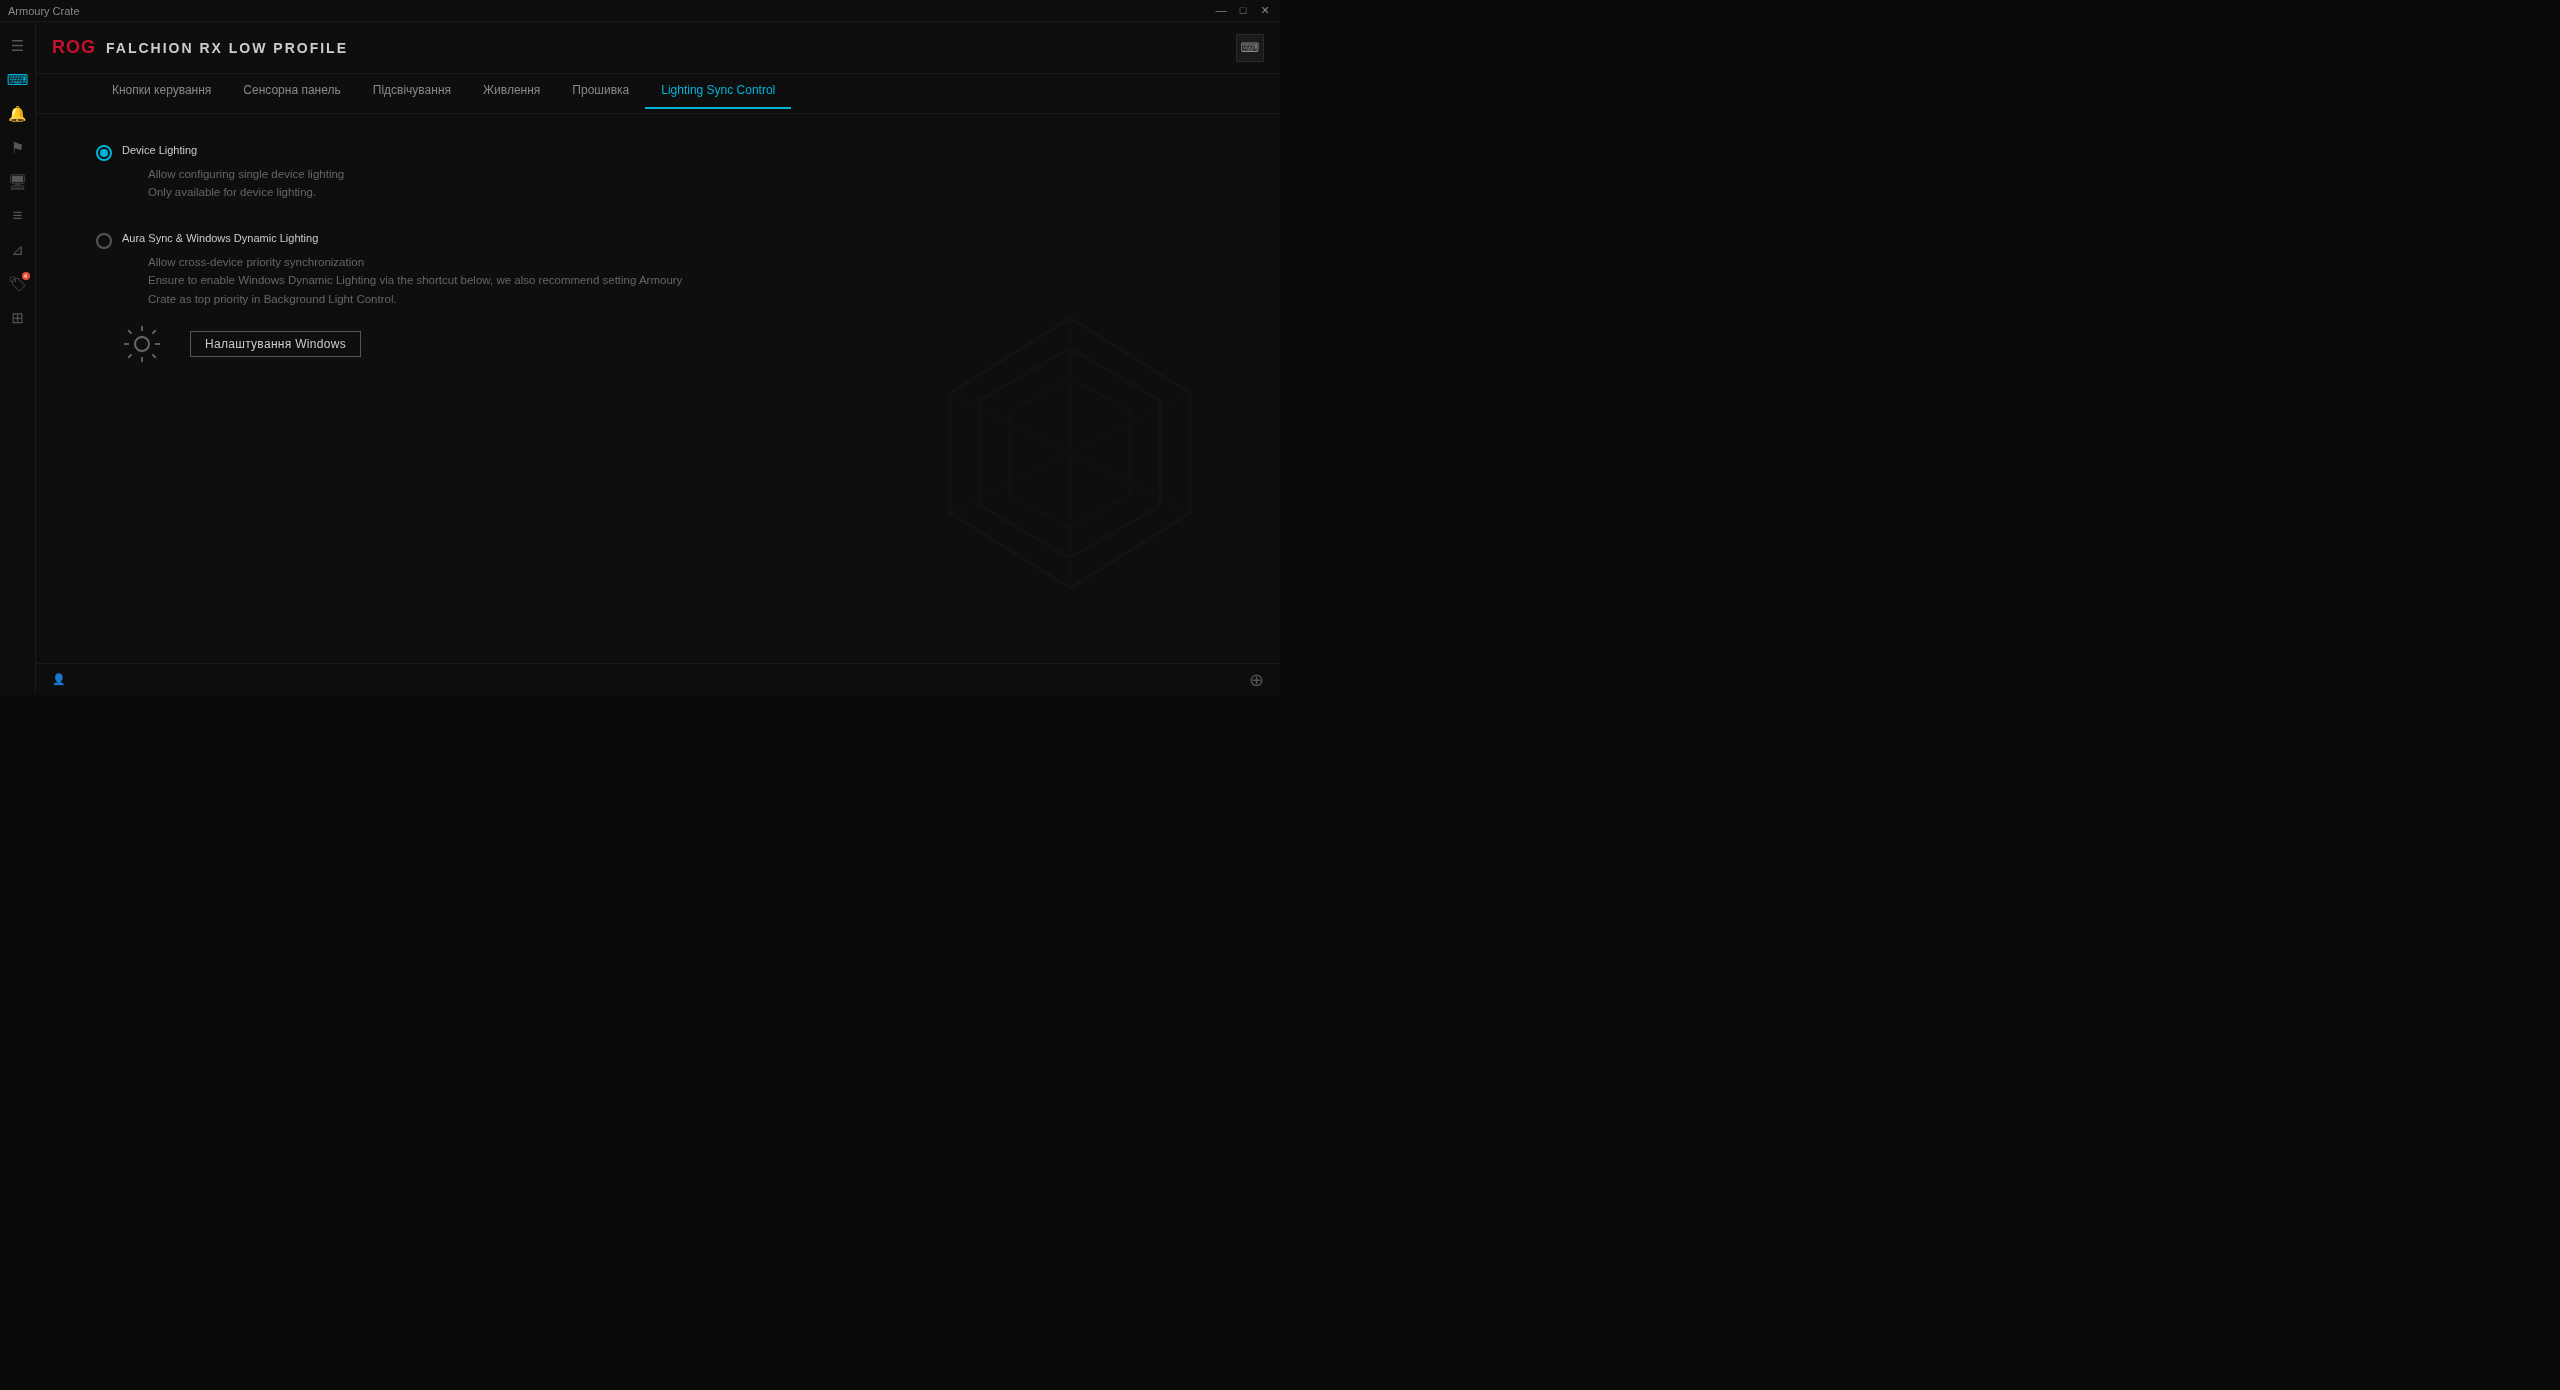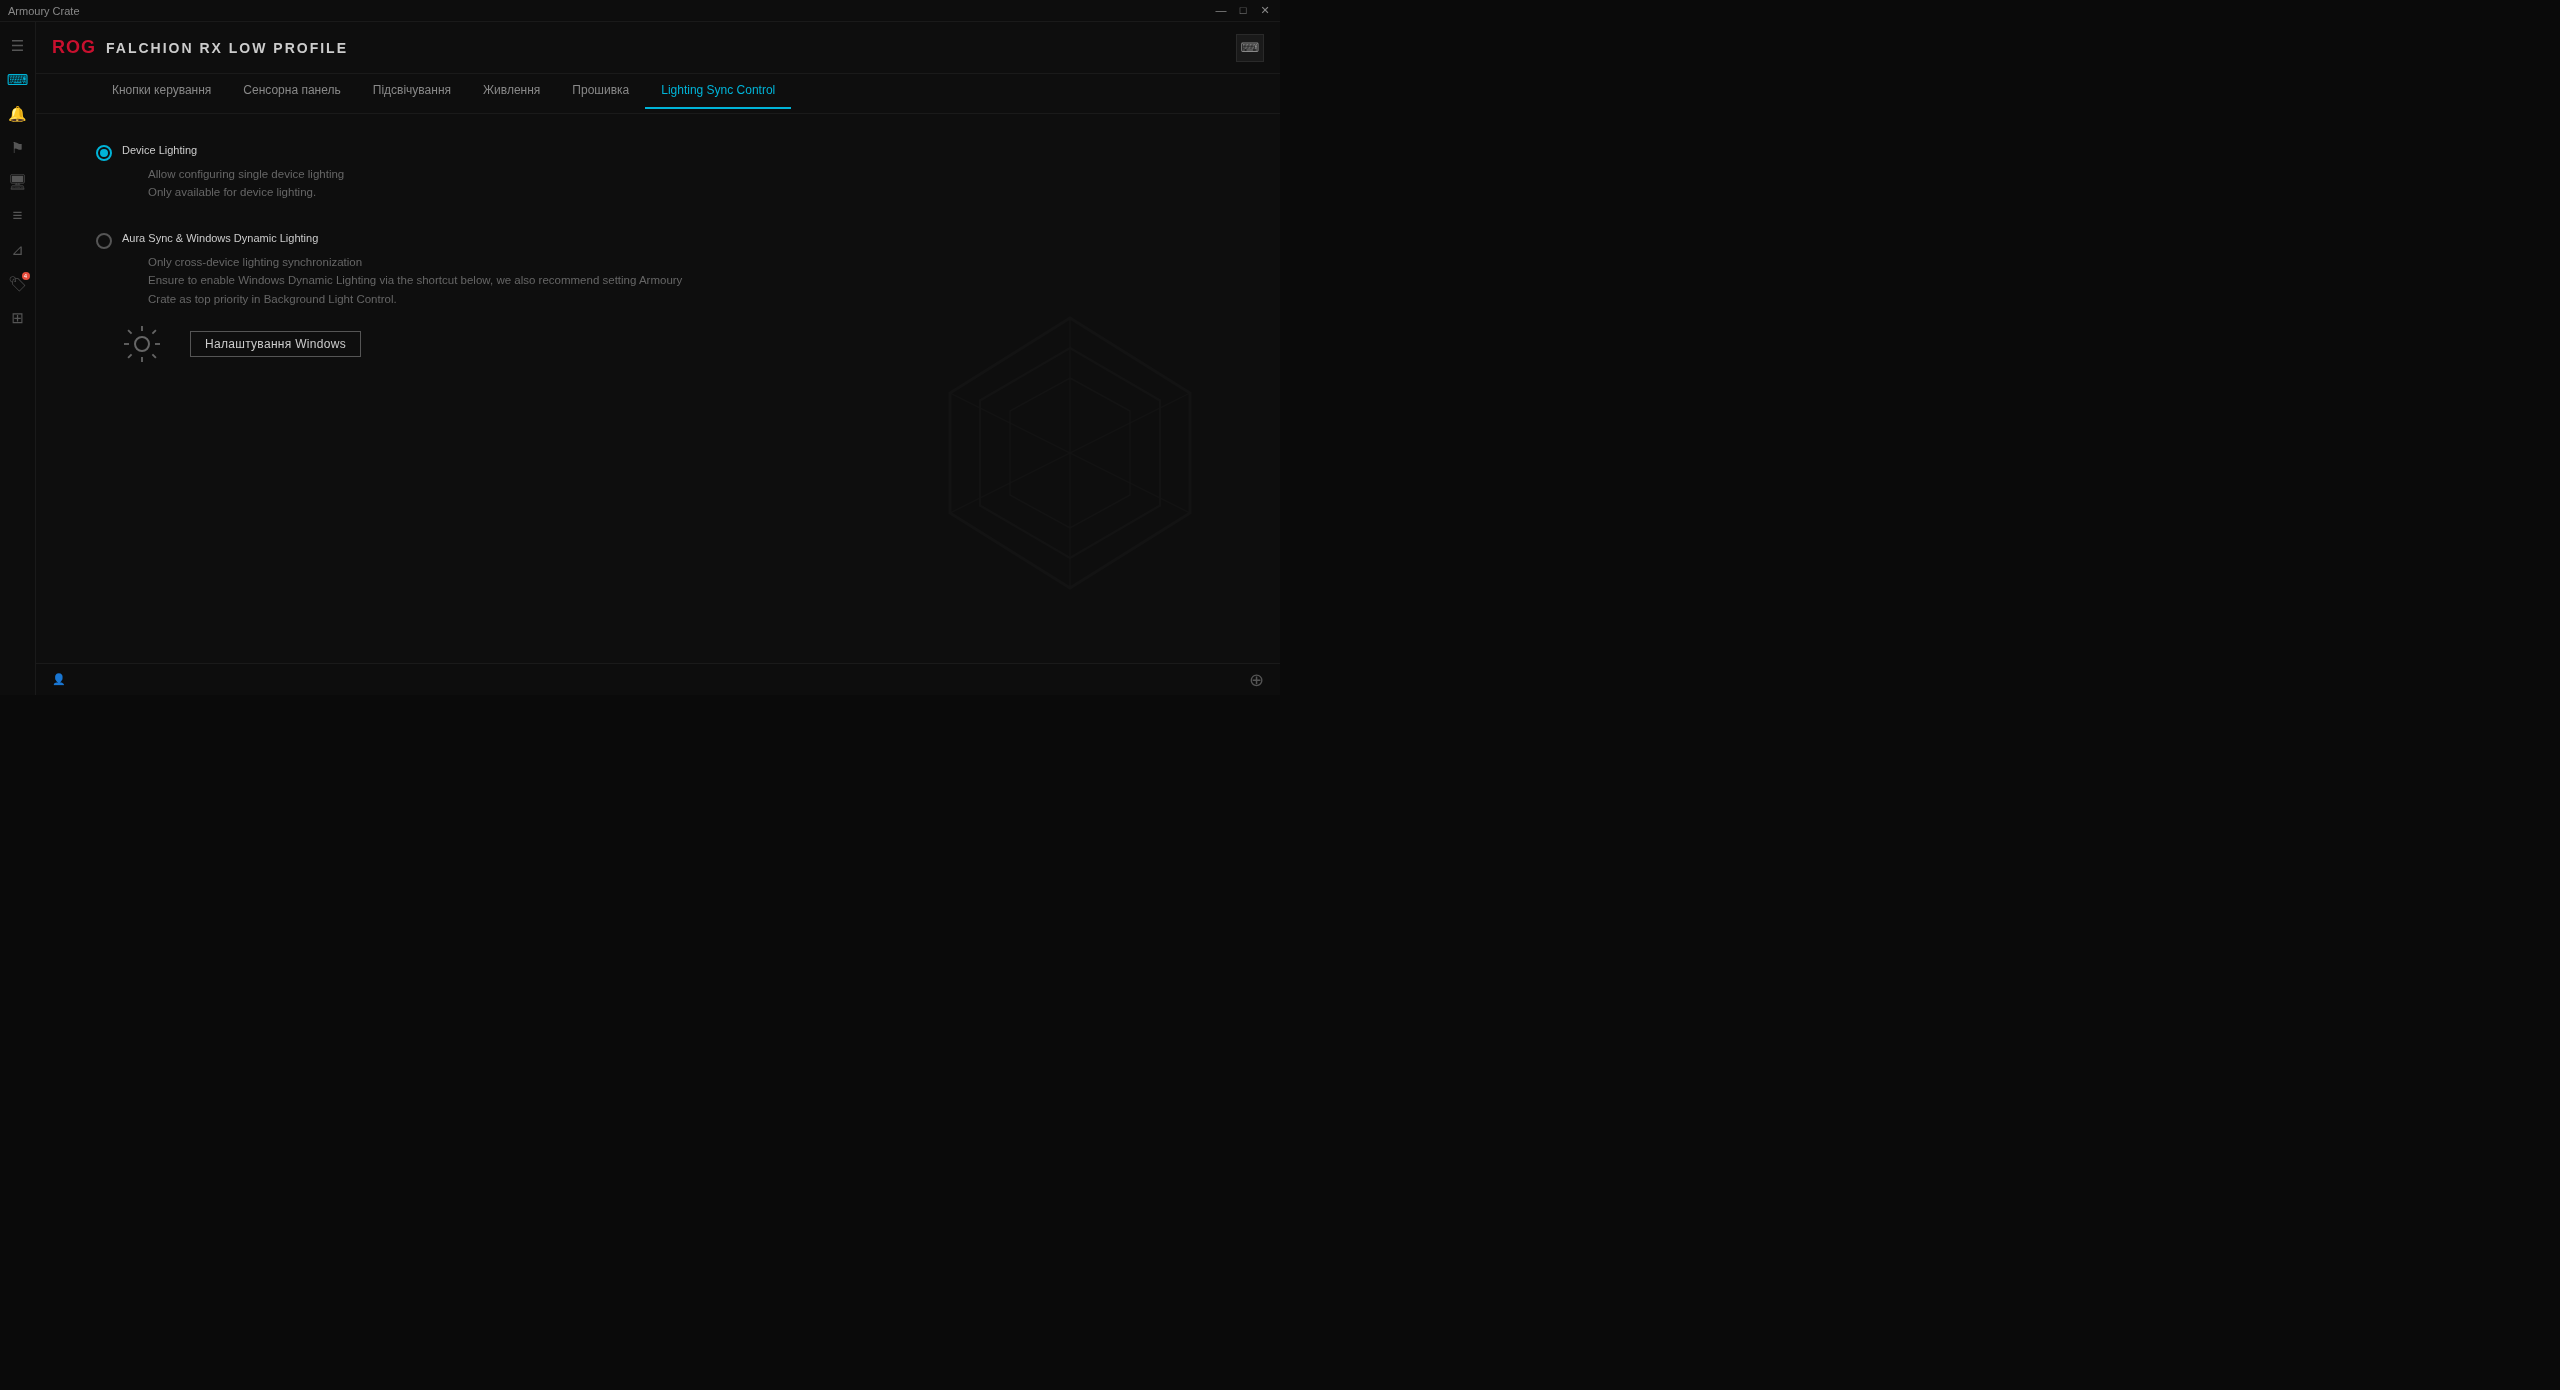--- a/index.html
+++ b/index.html
@@ -393,21 +393,21 @@
           <div class="option-desc">Only available for device lighting.</div>
         </div>
       </div>
 
       <div class="option-group">
         <div class="radio-option">
           <div class="radio-circle"></div>
           <span class="radio-label">Aura Sync &amp; Windows Dynamic Lighting</span>
         </div>
         <div class="option-desc-block">
-          <div class="option-desc">Only cross-device lighting synchronization</div>
+          <div class="option-desc">Allow cross-device priority synchronization</div>
           <div class="option-desc" style="max-width: 560px;">Ensure to enable Windows Dynamic Lighting via the shortcut below, we also recommend setting Armoury Crate as top priority in Background Light Control.</div>
         </div>
 
         <div class="windows-btn">
 
           <div class="sun-rays">
             <svg viewBox="0 0 40 40" fill="none" xmlns="http://www.w3.org/2000/svg">
               <circle cx="20" cy="20" r="7" stroke="#666" stroke-width="2"></circle>
 
               <line x1="20" y1="2" x2="20" y2="7" stroke="#666" stroke-width="1.8"></line>

